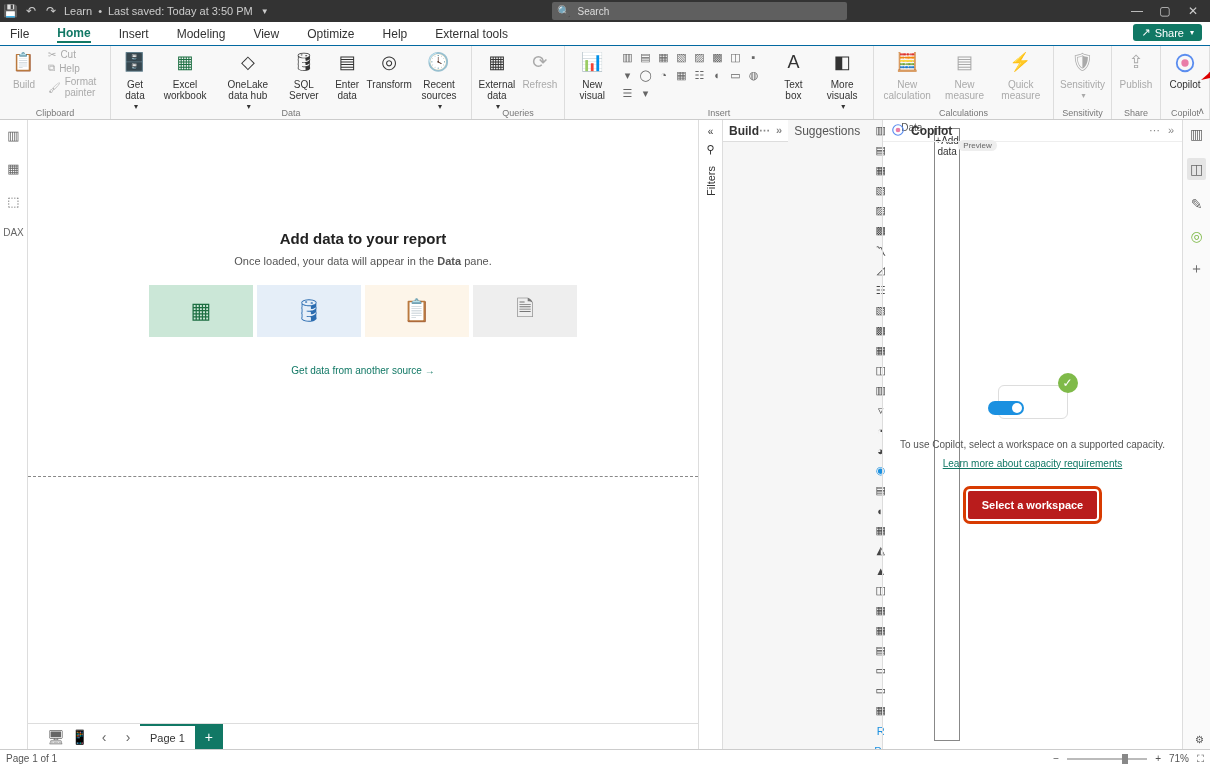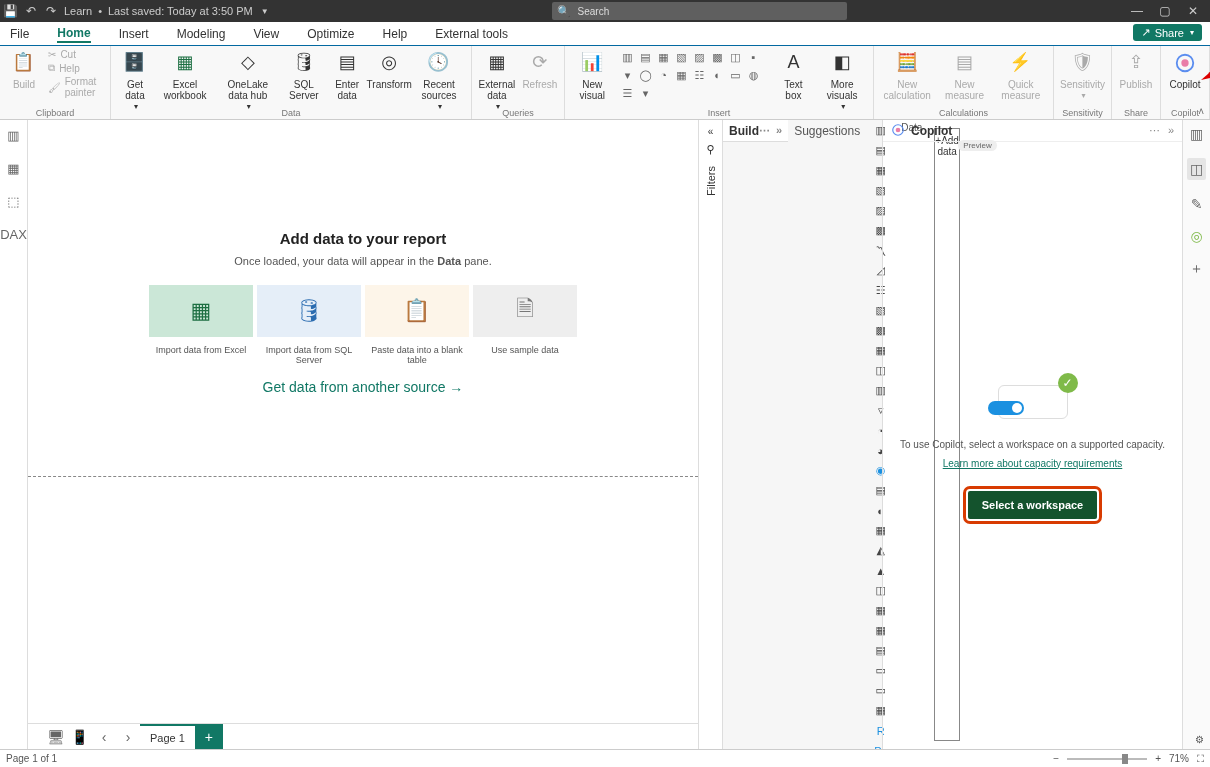--- a/index.html
+++ b/index.html
@@ -44,21 +44,21 @@
 .report-area .sub { font-size: 11px; color: #555; }
 .report-area .sub b { font-weight: 600; }
 .ds-cards { display: flex; gap: 4px; margin-top: 18px; }
 .ds-card { width: 104px; height: 52px; display: flex; align-items: center; justify-content: center; font-size: 22px; border: 1px solid transparent; }
 .ds-cards .c1 { background: #cbe7d7; }
 .ds-cards .c2 { background: #e5eef8; }
 .ds-cards .c3 { background: #fdf5e9; }
 .ds-cards .c4 { background: #eeeeee; }
 .ds-labels { display: flex; gap: 4px; margin-top: 8px; }
 .ds-labels div { width: 104px; text-align: center; font-size: 9px; color: #555; }
-.other-src { margin-top: 14px; font-size: 14px; color: #117865; }
+.other-src { margin-top: 28px; font-size: 10px; color: #117865; }
 .blank-bottom { flex: 1; }
 
 .page-tabs { height: 26px; background: #fff; border-top: 1px solid #ddd; display: flex; align-items: stretch; padding-left: 16px; gap: 0; }
 .page-tabs .t { display: flex; align-items: center; padding: 0 10px; font-size: 11px; }
 .page-tabs .pg { border-top: 2px solid #117865; background: #fff; }
 .page-tabs .plus { background: #117865; color: #fff; font-size: 14px; width: 28px; justify-content: center; }
 .page-tabs .vico { color: #666; font-size: 14px; width: 24px; justify-content: center; }
 
 
 .build-pane { width: 160px; border-left: 1px solid #ddd; background: #f6f6f6; display: flex; flex-direction: row; }
@@ -81,21 +81,21 @@
 .cp-hdr .r { margin-left: auto; color: #888; display: flex; gap: 8px; font-size: 11px; }
 .cp-body { flex: 1; display: flex; flex-direction: column; align-items: center; justify-content: center; gap: 8px; padding: 10px; text-align: center; }
 .cp-graphic { position: relative; width: 90px; height: 50px; margin-bottom: 8px; }
 .gbox { width: 70px; height: 34px; background: #fff; border: 1px solid #ddd; border-radius: 6px; position: absolute; top: 12px; left: 10px; }
 .gcheck { width: 20px; height: 20px; background: #7fba49; border-radius: 50%; position: absolute; top: 0; right: 0; color: #fff; display: flex; align-items: center; justify-content: center; font-size: 12px; }
 .gtoggle { width: 36px; height: 14px; border-radius: 8px; background: #1b90e0; position: absolute; left: 0; bottom: 8px; }
 .gtoggle::after { content: ""; width: 10px; height: 10px; background: #fff; border-radius: 50%; position: absolute; right: 2px; top: 2px; }
 .cp-h { font-size: 15px; font-weight: 600; color: #222; }
 .cp-p { font-size: 10px; color: #555; }
 .cp-link { font-size: 10px; color: #117865; text-decoration: underline; }
-.cp-btn { margin-top: 14px; background: #14532d; color: #fff; padding: 8px 14px; font-size: 11px; font-weight: 600; border-radius: 2px; outline: 3px solid #d83b01; outline-offset: 2px; }
+.cp-btn { margin-top: 14px; background: #b91c1c; color: #fff; padding: 8px 14px; font-size: 11px; font-weight: 600; border-radius: 2px; outline: 3px solid #d83b01; outline-offset: 2px; }
 
 .right-rail { width: 28px; border-left: 1px solid #ddd; display: flex; flex-direction: column; align-items: center; padding-top: 6px; gap: 16px; color: #666; background: #fafafa; font-size: 14px; }
 .right-rail .sel { background: #e5e5e5; padding: 3px; border-radius: 2px; }
 
 
 .arrow { position: absolute; right: 140px; top: 0; width: 70px; height: 40px; }
 
 
 .status { height: 18px; border-top: 1px solid #ccc; display: flex; align-items: center; font-size: 10px; color: #555; padding: 0 6px; gap: 12px; }
 .status .r { margin-left: auto; display: flex; align-items: center; gap: 8px; }
@@ -332,21 +332,21 @@
   </div>
 
   <span class="collapse-ribbon">˄</span>
 </div>
 
 <div class="main">
   <div class="left-rail">
     <span>▥</span>
     <span>▦</span>
     <span>⬚</span>
-    <span style="font-size:13px">DAX</span>
+    <span style="font-size:10px">DAX</span>
   </div>
 
   <div class="canvas">
     <div class="report-area">
       <h2>Add data to your report</h2>
       <div class="sub">
         <span>Once loaded, your data will appear in the </span><b>Data</b><span> pane.</span>
       </div>
       <div class="ds-cards">
         <div class="ds-card c1">
@@ -354,26 +354,20 @@
           </div>
         <div class="ds-card c2">
             <span style="color:#2b6cb0">🛢</span>
           </div>
         <div class="ds-card c3">
             <span style="color:#c98b2d">📋</span>
           </div>
         <div class="ds-card c4">
             <span style="color:#777">🗎</span>
           </div>
-      </div>
-      <div class="ds-labels">
-        <div>Import data from Excel</div>
-        <div>Import data from SQL Server</div>
-        <div>Paste data into a blank table</div>
-        <div>Use sample data</div>
       </div>
       <div class="other-src">Get data from another source →</div>
     </div>
     <div class="blank-bottom"></div>
     <div class="page-tabs">
       <span class="t vico">🖥</span>
       <span class="t vico">📱</span>
       <span class="t vico">‹</span>
       <span class="t vico">›</span>
       <span class="t pg">Page 1</span>

